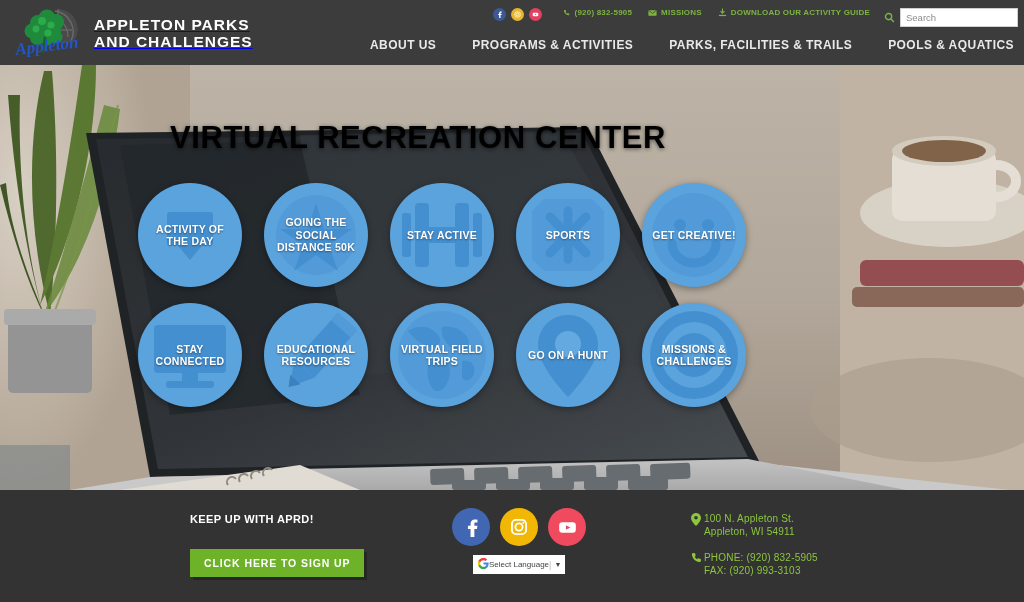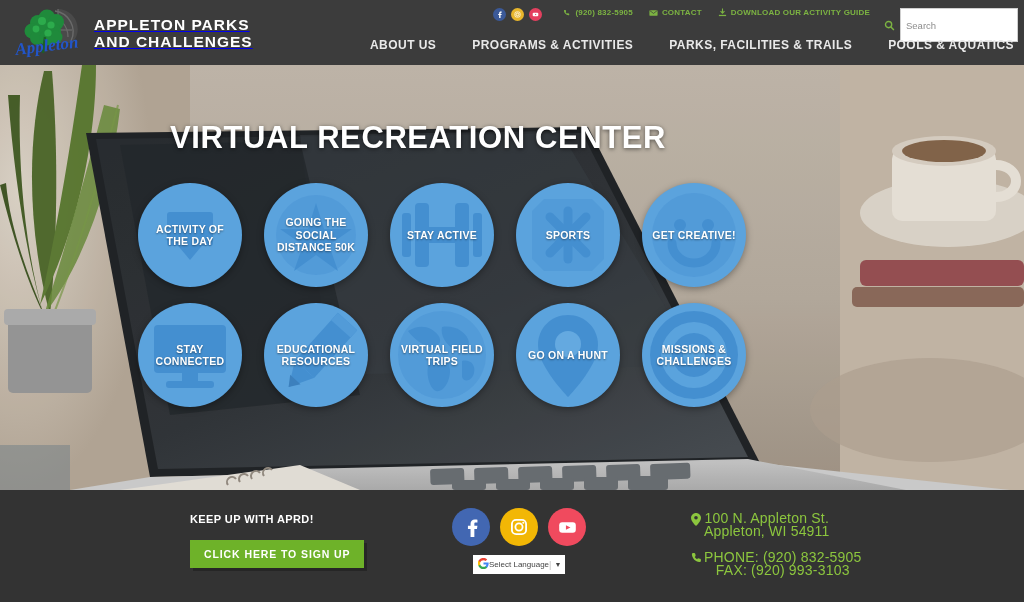--- a/index.html
+++ b/index.html
@@ -58,21 +58,21 @@
   .util-link .ui {
     display: inline-flex; margin-right: 4px; align-items: center;
   }
   .search-wrap {
     display: inline-flex; align-items: center; margin-left: 14px;
   }
   .search-ico { margin-right: 5px; display: inline-flex; }
   .search-input {
     width: 118px; height: 19px; background: #ffffff;
     border: 1px solid #cfcfcf; font-size: 9.5px;
-    color: #555; padding: 16px 5px;
+    color: #555; padding: 8px 5px;
     font-family: "Liberation Sans", sans-serif;
   }
   .search-input::placeholder { color: #8d8d8d; }
 
   .mainnav {
     position: absolute; right: 10px; top: 38px;
     display: flex; align-items: center;
   }
   .nav-item {
     color: #e9e9e9; font-size: 12px; font-weight: bold;
@@ -84,21 +84,21 @@
   .hero {
     position: absolute; top: 65px; left: 0;
     width: 1024px; height: 425px;
     overflow: hidden;
     background: #8d8377;
   }
   .hero-photo { position: absolute; inset: 0; }
   .hero-title {
     position: absolute; top: 55px; left: 0; width: 836px;
     text-align: center;
-    color: #ffffff; font-size: 31px; font-weight: bold;
+    color: #000000; font-size: 31px; font-weight: bold;
     letter-spacing: 0.6px;
     text-shadow: 0 1px 4px rgba(0,0,0,0.55);
     z-index: 5;
   }
 
   .circle-grid {
     position: absolute; top: 118px; left: 0;
     width: 884px; z-index: 6;
   }
   .crow {
@@ -134,21 +134,21 @@
   .footer {
     position: absolute; top: 490px; left: 0;
     width: 1024px; height: 112px;
     background: #333333;
   }
   .foot-col-a {
     position: absolute; left: 190px; top: 23px; width: 230px;
   }
   .foot-head {
     color: #ffffff; font-size: 11px; font-weight: bold;
-    letter-spacing: 0.4px; margin-bottom: 15px;
+    letter-spacing: 0.4px; margin-bottom: 24px;
   }
   .signup-btn {
     display: inline-block;
     background: #6eb229;
     color: #ffffff; font-size: 10.5px; font-weight: bold;
     letter-spacing: 0.9px;
     padding: 8px 14px 8px 14px;
     border: none; cursor: pointer;
     box-shadow: 3px 3px 0 rgba(0,0,0,0.25);
     font-family: "Liberation Sans", sans-serif;
@@ -185,23 +185,22 @@
 
   .foot-col-c { position: absolute; left: 688px; top: 22px; }
   .finfo {
     display: flex; align-items: flex-start; margin-bottom: 13px;
   }
   .finfo .fi {
     width: 16px; flex: 0 0 16px; padding-top: 1px;
     display: flex; justify-content: center;
   }
   .finfo .ft {
-    color: #8cc63e; font-size: 14px; line-height: 13px;
+    color: #8cc63e; font-size: 10px; line-height: 13px;
     letter-spacing: 0.2px;
-    text-align: center;
   }
   .finfo .ft span { display: block; }
 </style>
 </head>
 <body>
 
 <div class="page">
 
   <div class="header">
 
@@ -271,21 +270,21 @@
         <span>(920) 832-5905</span>
       </a>
 
       <a class="util-link" href="#">
         <span class="ui">
           <svg width="9" height="8" viewBox="0 0 11 9">
               <rect x="0.5" y="1" width="10" height="7" rx="0.6" fill="#7cb342"></rect>
               <path d="M0.8 1.4 L5.5 5 L10.2 1.4" stroke="#3c3c3c" stroke-width="0.9" fill="none"></path>
             </svg>
         </span>
-        <span>CONTACT</span>
+        <span>MISSIONS</span>
       </a>
 
       <a class="util-link" href="#">
         <span class="ui">
           <svg width="9" height="9" viewBox="0 0 10 10">
               <path d="M5 0.6 V5.4 M2.8 3.6 L5 5.8 L7.2 3.6" stroke="#7cb342" stroke-width="1.2" fill="none"></path>
               <rect x="1" y="7.6" width="8" height="1.4" fill="#7cb342"></rect>
             </svg>
         </span>
         <span>DOWNLOAD OUR ACTIVITY GUIDE</span>

